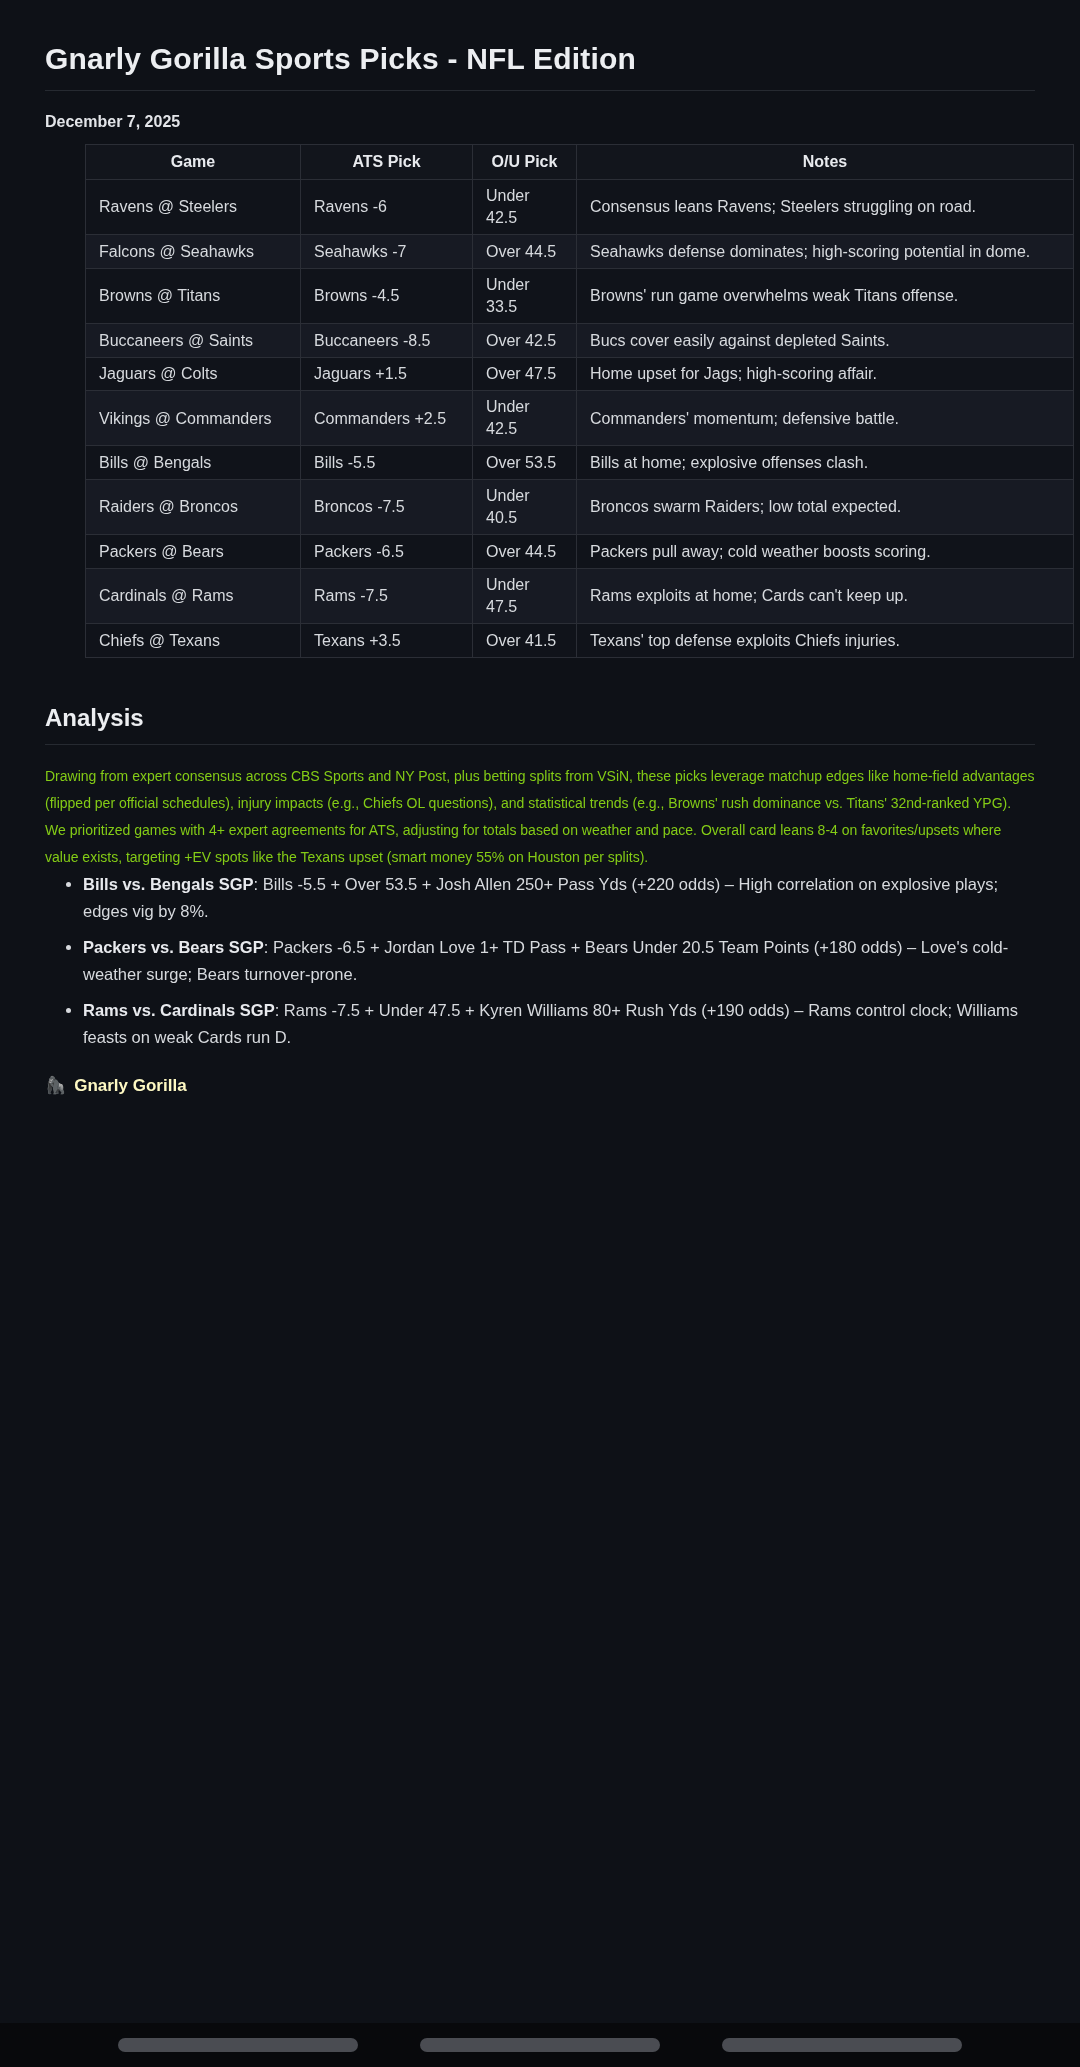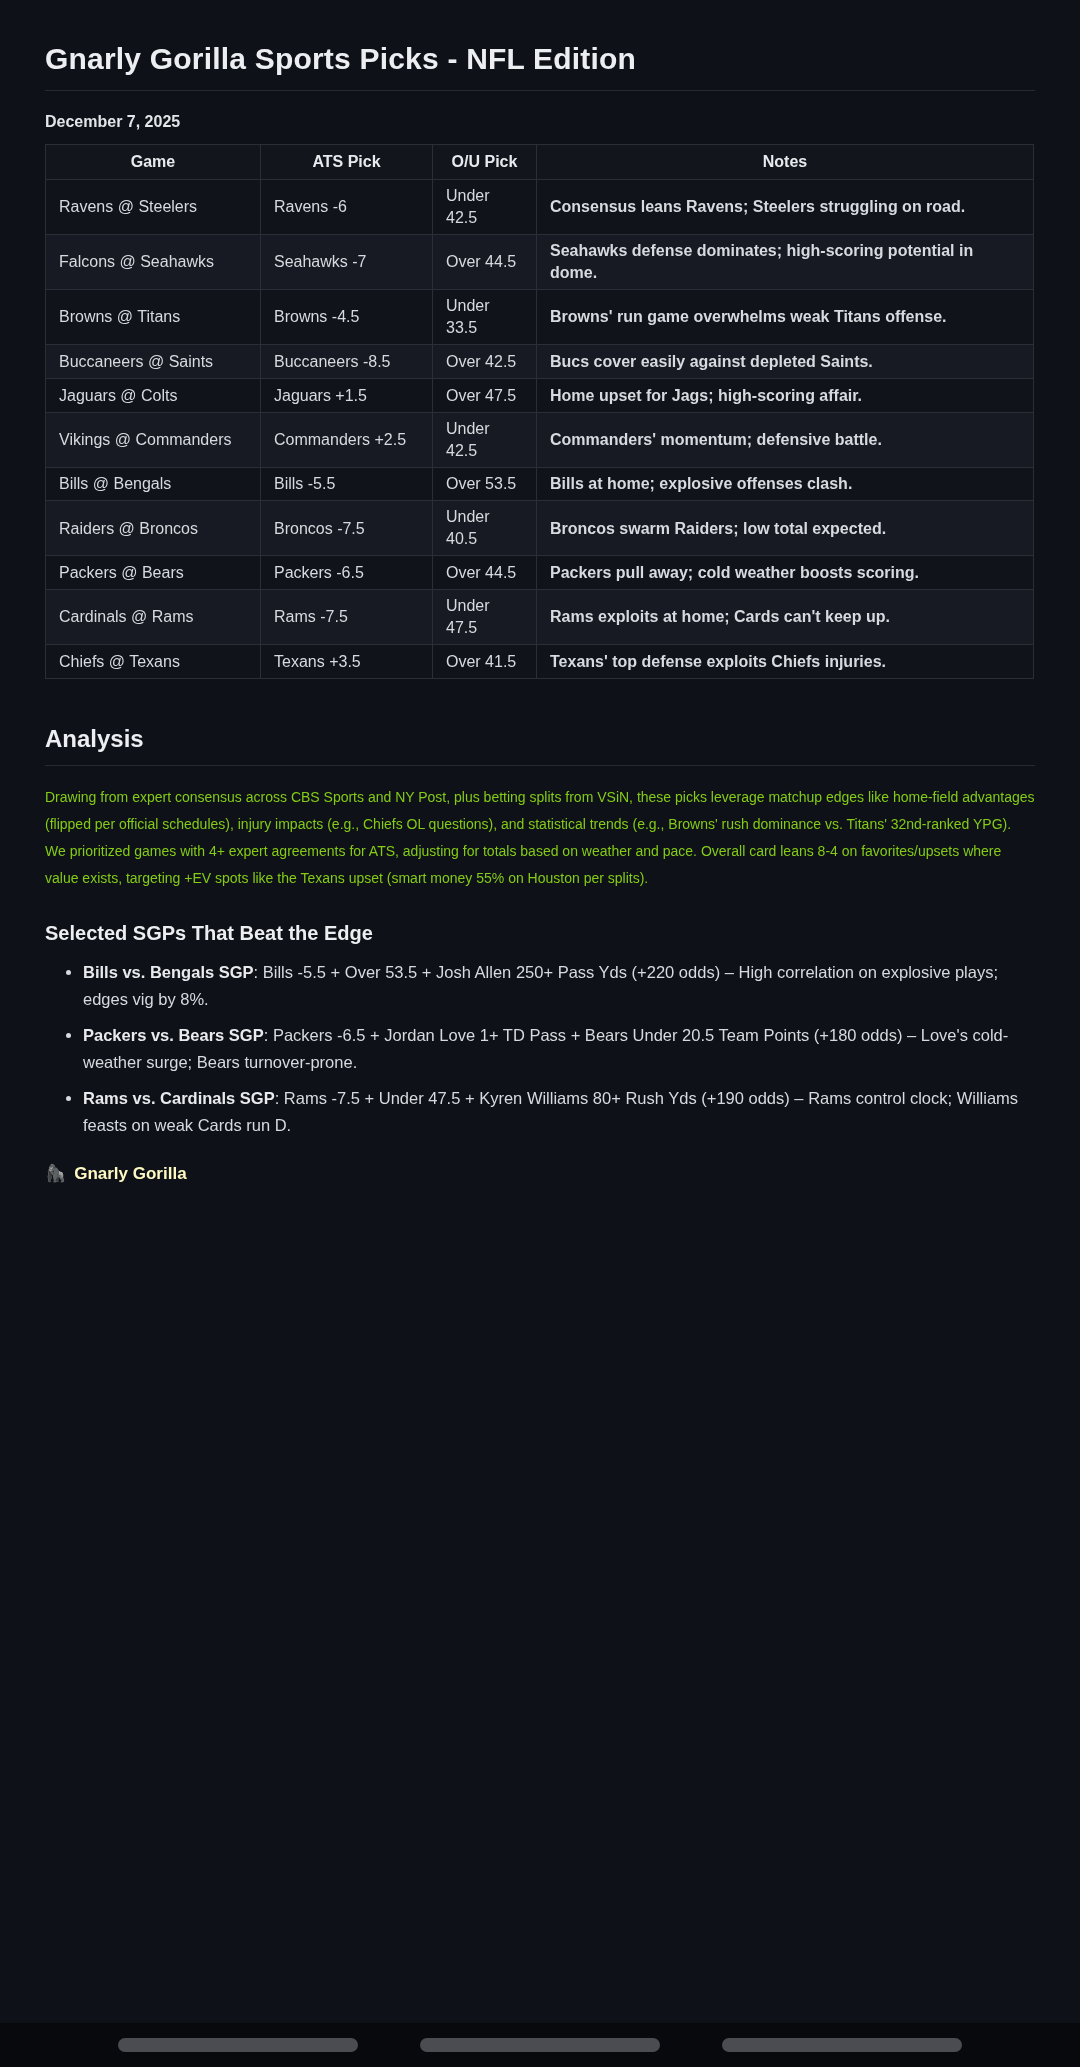--- a/index.html
+++ b/index.html
@@ -22,34 +22,35 @@
   .date-line {
     font-size:16px; font-weight:700; color:#e3e5e9;
     margin:22px 0 13px 0;
   }
 
   table.picks {
     border-collapse:collapse;
     width:988px;
     font-size:16px; line-height:22px;
     table-layout:fixed;
+    margin-left:40px;
   }
   .picks th, .picks td { border:1px solid #2b2e36; }
   .picks th {
     padding:6px 13px; font-weight:700; text-align:center;
     color:#e8eaee; background:#12151c;
   }
   .picks td { padding:5px 13px; vertical-align:middle; text-align:left; color:#d7dade; }
   .picks tbody tr:nth-child(odd)  { background:#10131a; }
   .picks tbody tr:nth-child(even) { background:#171a23; }
   .cin { display:inline-block; vertical-align:middle; }
   .picks td:nth-child(1) .cin { max-width:175px; }
   .picks td:nth-child(2) .cin { max-width:145px; }
   .picks td:nth-child(3) .cin { max-width:78px;  }
-  .picks td:nth-child(4) .cin { max-width:473px;font-weight:bold; }
+  .picks td:nth-child(4) .cin { max-width:473px; }
 
   h2.section-heading {
     font-size:24px; font-weight:700; color:#eceef1;
     margin:46px 0 0 0; padding-bottom:12px;
     border-bottom:1px solid #262a31;
   }
   p.analysis-body {
     font-size:14px; line-height:27px;
     margin:18px 0 0 0; color:#84cc16;
     max-width:990px;
@@ -173,21 +174,20 @@
           <td><span class="cin">Over 41.5</span></td>
           <td><span class="cin">Texans' top defense exploits Chiefs injuries.</span></td>
         </tr>
       </tbody>
   </table>
 
   <h2 class="section-heading">Analysis</h2>
 
   <p class="analysis-body">Drawing from expert consensus across CBS Sports and NY Post, plus betting splits from VSiN, these picks leverage matchup edges like home-field advantages (flipped per official schedules), injury impacts (e.g., Chiefs OL questions), and statistical trends (e.g., Browns' rush dominance vs. Titans' 32nd-ranked YPG). We prioritized games with 4+ expert agreements for ATS, adjusting for totals based on weather and pace. Overall card leans 8-4 on favorites/upsets where value exists, targeting +EV spots like the Texans upset (smart money 55% on Houston per splits).</p>
 
-  <h3 class="sub-heading">Selected SGPs That Beat the Edge</h3>
 
   <ul class="sgp-list">
       <li><strong>Bills vs. Bengals SGP</strong><span>: Bills -5.5 + Over 53.5 + Josh Allen 250+ Pass Yds (+220 odds) – High correlation on explosive plays; edges vig by 8%.</span></li>
       <li><strong>Packers vs. Bears SGP</strong><span>: Packers -6.5 + Jordan Love 1+ TD Pass + Bears Under 20.5 Team Points (+180 odds) – Love's cold-weather surge; Bears turnover-prone.</span></li>
       <li><strong>Rams vs. Cardinals SGP</strong><span>: Rams -7.5 + Under 47.5 + Kyren Williams 80+ Rush Yds (+190 odds) – Rams control clock; Williams feasts on weak Cards run D.</span></li>
     </ul>
 
   <div class="signature">
     <span class="emoji">🦍</span><span>Gnarly Gorilla</span>
   </div>

